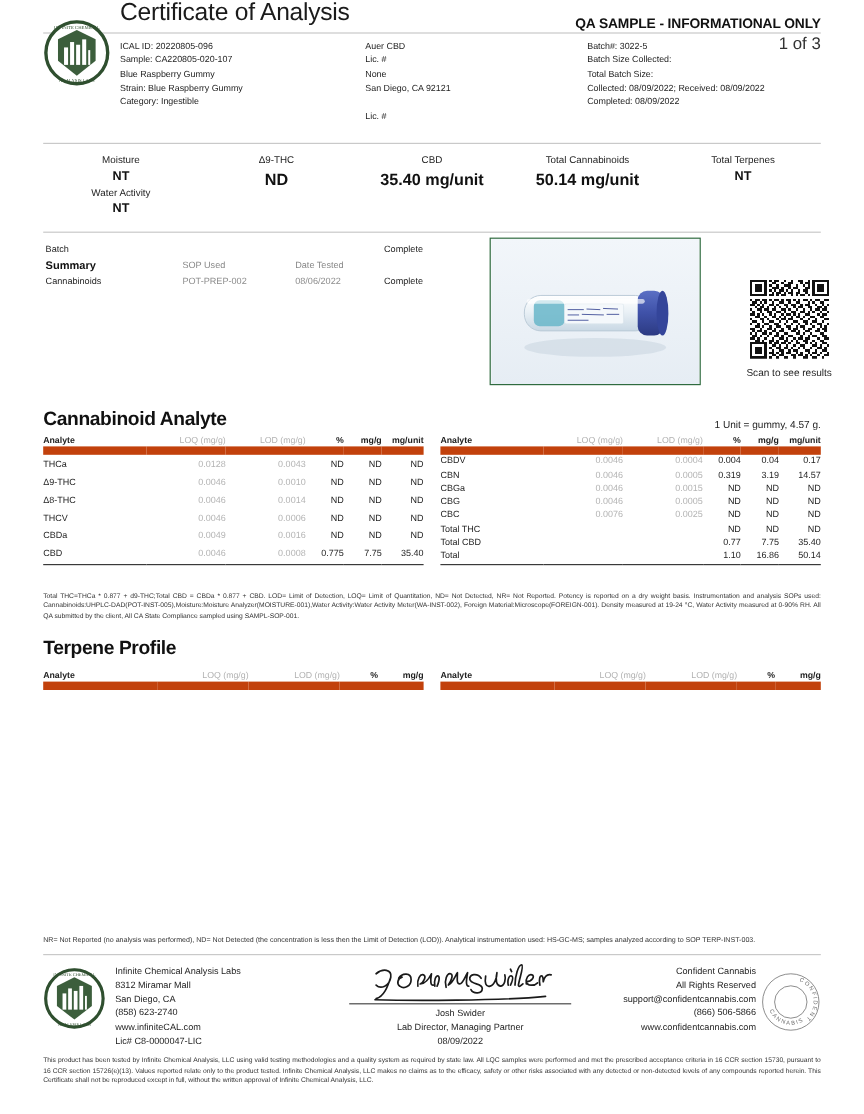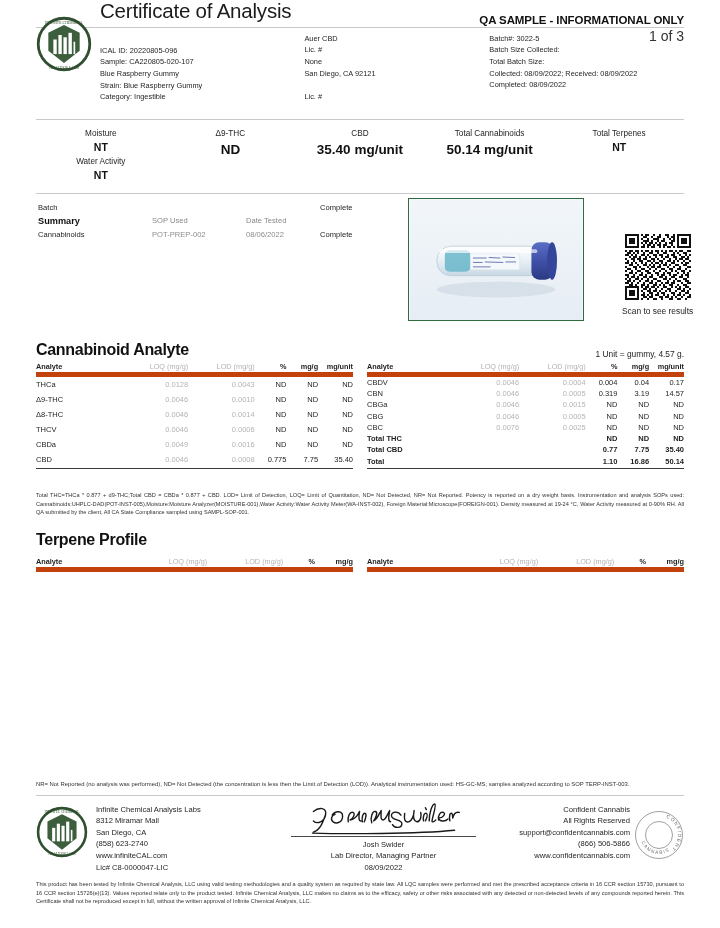--- a/index.html
+++ b/index.html
@@ -34,21 +34,21 @@
     font-size: 11.5px; font-weight: bold; letter-spacing: -0.1px; color: #111;
   }
   .qa-banner .pageno { font-size: 14px; color: #333; margin-top: 2px; }
 
   .hdr-rule { margin-top: 4px; }
 
   .hdr-cols {
     display: flex; margin-top: 5px; margin-left: 64px; gap: 0;
   }
   .hdr-col { font-size: 7.4px; line-height: 1.58; color: #1e1e1e; }
-  .hdr-col.c1 { width: 210px; margin-top: 12px; }
+  .hdr-col.c1 { width: 210px; }
   .hdr-col.c2 { width: 190px; }
   .hdr-col.c3 { width: 200px; }
   .hdr-col .blank { visibility: hidden; }
 
   
   .metrics-wrap { margin-top: 16px; }
   .metrics {
     display: flex; padding: 8px 0 10px 0;
   }
   .metric { flex: 1; text-align: center; }
@@ -78,30 +78,30 @@
   .qr-cap { font-size: 8.4px; color: #1e1e1e; margin-top: 6px; white-space: nowrap; }
 
   
   .sec-title { font-size: 16px; font-weight: bold; color: #111; letter-spacing: -0.3px; }
 
   
   .table-pair { display: flex; gap: 14px; }
   .atable { width: 100%; border-collapse: collapse; font-size: 7.5px; }
   .atable th {
     font-size: 7.3px; font-weight: bold; text-align: right; padding: 0 0 1px 0;
-    color: #1e1e1e; border-bottom: 5px solid #c2410c;
+    color: #1e1e1e; border-bottom: 7px solid #c2410c;
   }
   .atable th.an { text-align: left; }
   .atable th.gr { color: #b2b2b2; font-weight: normal; }
   .atable td {
     text-align: right; padding: 0.7px 0; color: #1e1e1e; line-height: 1.32;
   }
   .atable td.an { text-align: left; }
   .atable td.gr { color: #b4b4b4; }
-  .atable tr.totrow td { font-weight: bold; }
+  .atable tr.totrow td { font-weight: normal; }
   .atable tr.lastdata td { border-bottom: 1px solid #3a3a3a; padding-bottom: 1.6px; }
   .col-an { width: 27%; }
   .col-loq { width: 21%; }
   .col-lod { width: 21%; }
   .col-pct { width: 10%; }
   .col-mgg { width: 10%; }
   .col-mgu { width: 11%; }
 
   .unit-note { font-size: 8.4px; text-align: right; color: #1e1e1e; }
 

